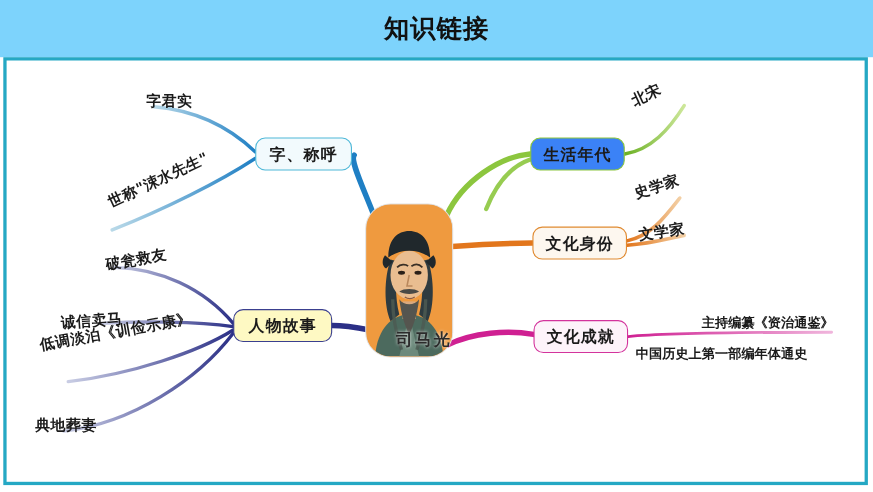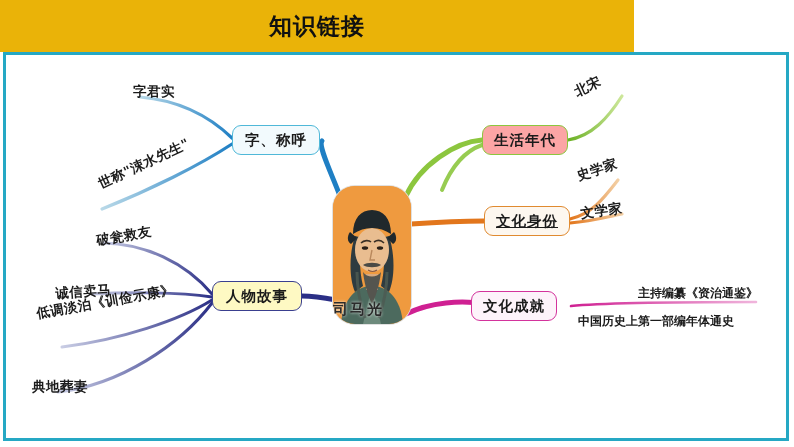--- a/index.html
+++ b/index.html
@@ -12,25 +12,25 @@
     width: 794px;
     height: 447px;
     background: #ffffff;
     overflow: hidden;
     font-family: "DejaVu Sans", "Liberation Sans", sans-serif;
   }
   
   #title-bar {
     position: absolute;
     left: 0; top: 0;
-    width: 634px; height: 52px;
+    width: 794px; height: 52px;
     display: flex;
     align-items: center;
     justify-content: center;
-    background: #eab308;
+    background: #7dd3fc;
   }
   #title-text {
     font-size: 23px;
     font-weight: bold;
     color: #111111;
     letter-spacing: 1px;
   }
   
   #slide-frame {
     position: absolute;
@@ -64,21 +64,21 @@
   #portrait-art {
     position: absolute;
     left: 0; top: 0;
     width: 78px; height: 138px;
   }
   #center-label {
     position: absolute;
     left: 333px;
     top: 300px;
     width: 78px;
-    text-align: left;
+    text-align: right;
     font-size: 15px;
     font-weight: bold;
     color: #2b2b2b;
     letter-spacing: 2px;
     text-shadow: 0 0 3px rgba(255,255,255,0.85);
   }
   
   .node-box {
     position: absolute;
     display: flex;
@@ -104,31 +104,30 @@
   #node-renwu {
     left: 212px; top: 281px;
     width: 90px; height: 30px;
     border-color: #3a3f8f;
     background: #fef9c3;
   }
   #node-shenghuo {
     left: 482px; top: 125px;
     width: 86px; height: 30px;
     border-color: #8cc63e;
-    background: #fca5a5;
+    background: #3b82f6;
   }
   #node-wenhuashenfen {
     left: 484px; top: 206px;
     width: 86px; height: 30px;
     border-color: #e08a30;
     background: #fdf7ef;
-    text-decoration: underline;
   }
   #node-wenhuachengjiu {
-    left: 471px; top: 291px;
+    left: 485px; top: 291px;
     width: 86px; height: 30px;
     border-color: #d3339c;
     background: #fdf3fa;
   }
   
   .leaf {
     position: absolute;
     font-size: 13.5px;
     font-weight: bold;
     color: #1b1b1b;

